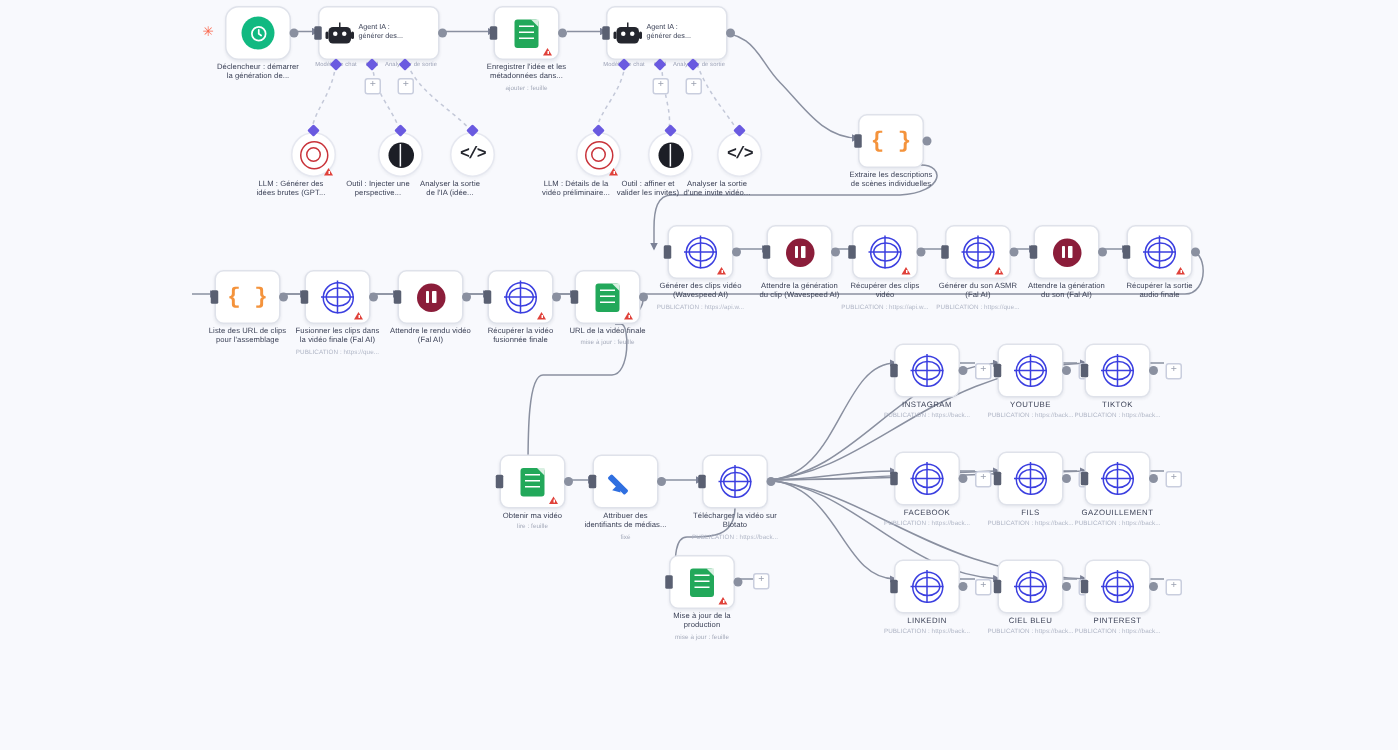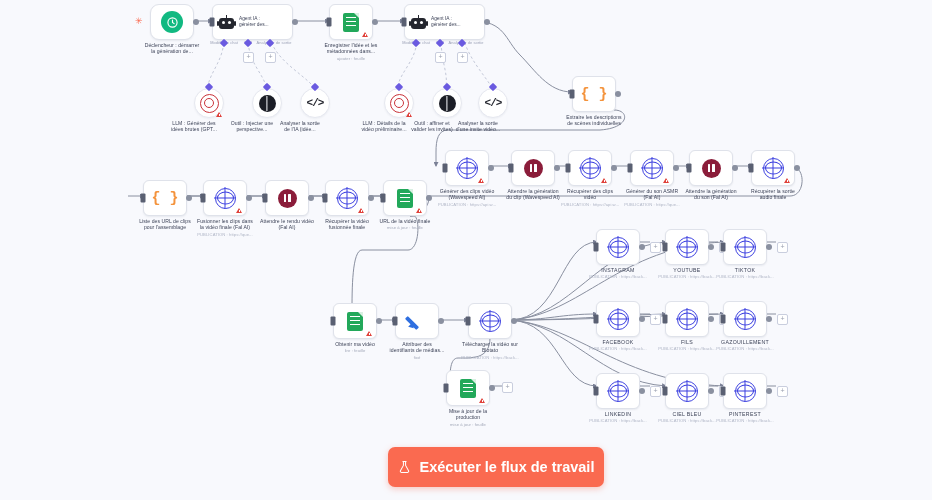--- a/index.html
+++ b/index.html
@@ -618,22 +618,14 @@
           <span class="globe">
             <i></i>
           </span>
           <span class="plug"></span>
         </div>
         <div class="lbl"><span class="caps">PINTEREST</span><span class="sub pub">PUBLICATION : https://back...</span></div>
         <span class="plusbtn" style="left:54px;top:13px">+</span>
       </div>
     </div>
 
-  <button id="runbtn">
-    <span class="flask">
-      <svg width="13" height="14" viewBox="0 0 24 24" fill="none" stroke="#fff" stroke-width="1.9" stroke-linecap="round" stroke-linejoin="round">
-        <path d="M9 2h6M10 2v7L4.5 19a2 2 0 0 0 1.7 3h11.6a2 2 0 0 0 1.7-3L14 9V2"></path>
-      </svg>
-    </span>
-    <span>Exécuter le flux de travail</span>
-  </button>
 
 </div>
 
 </body></html>

